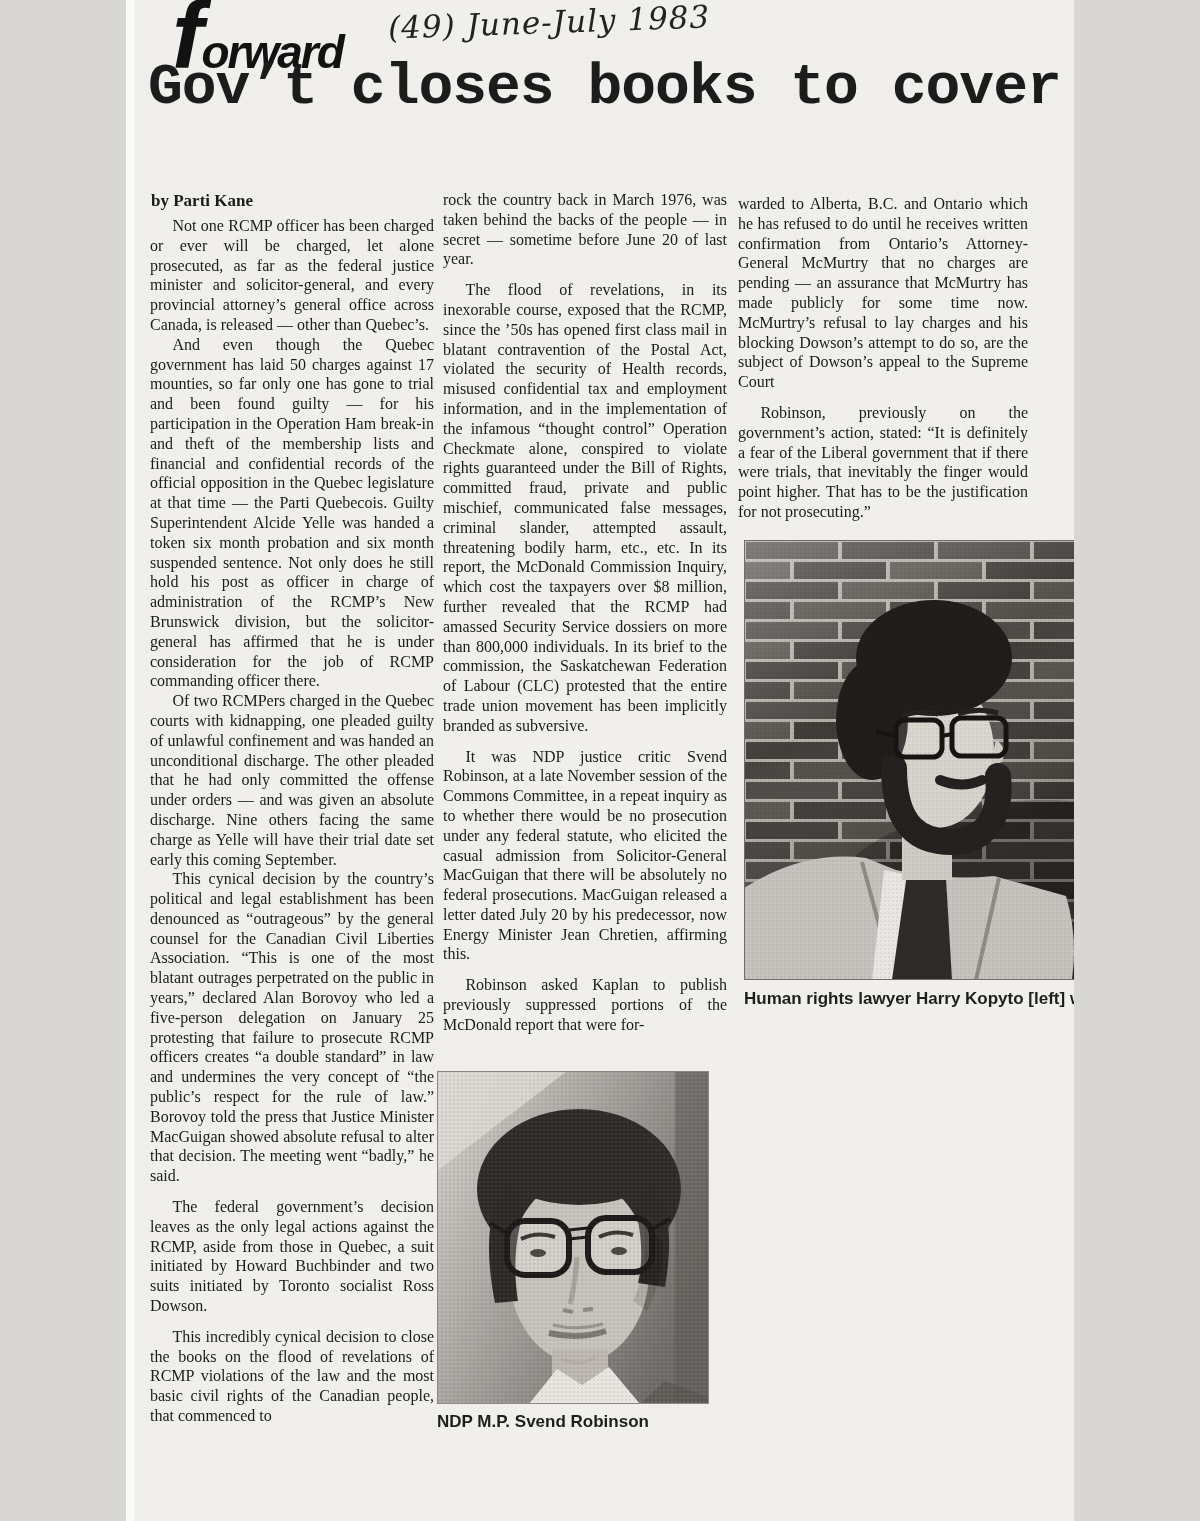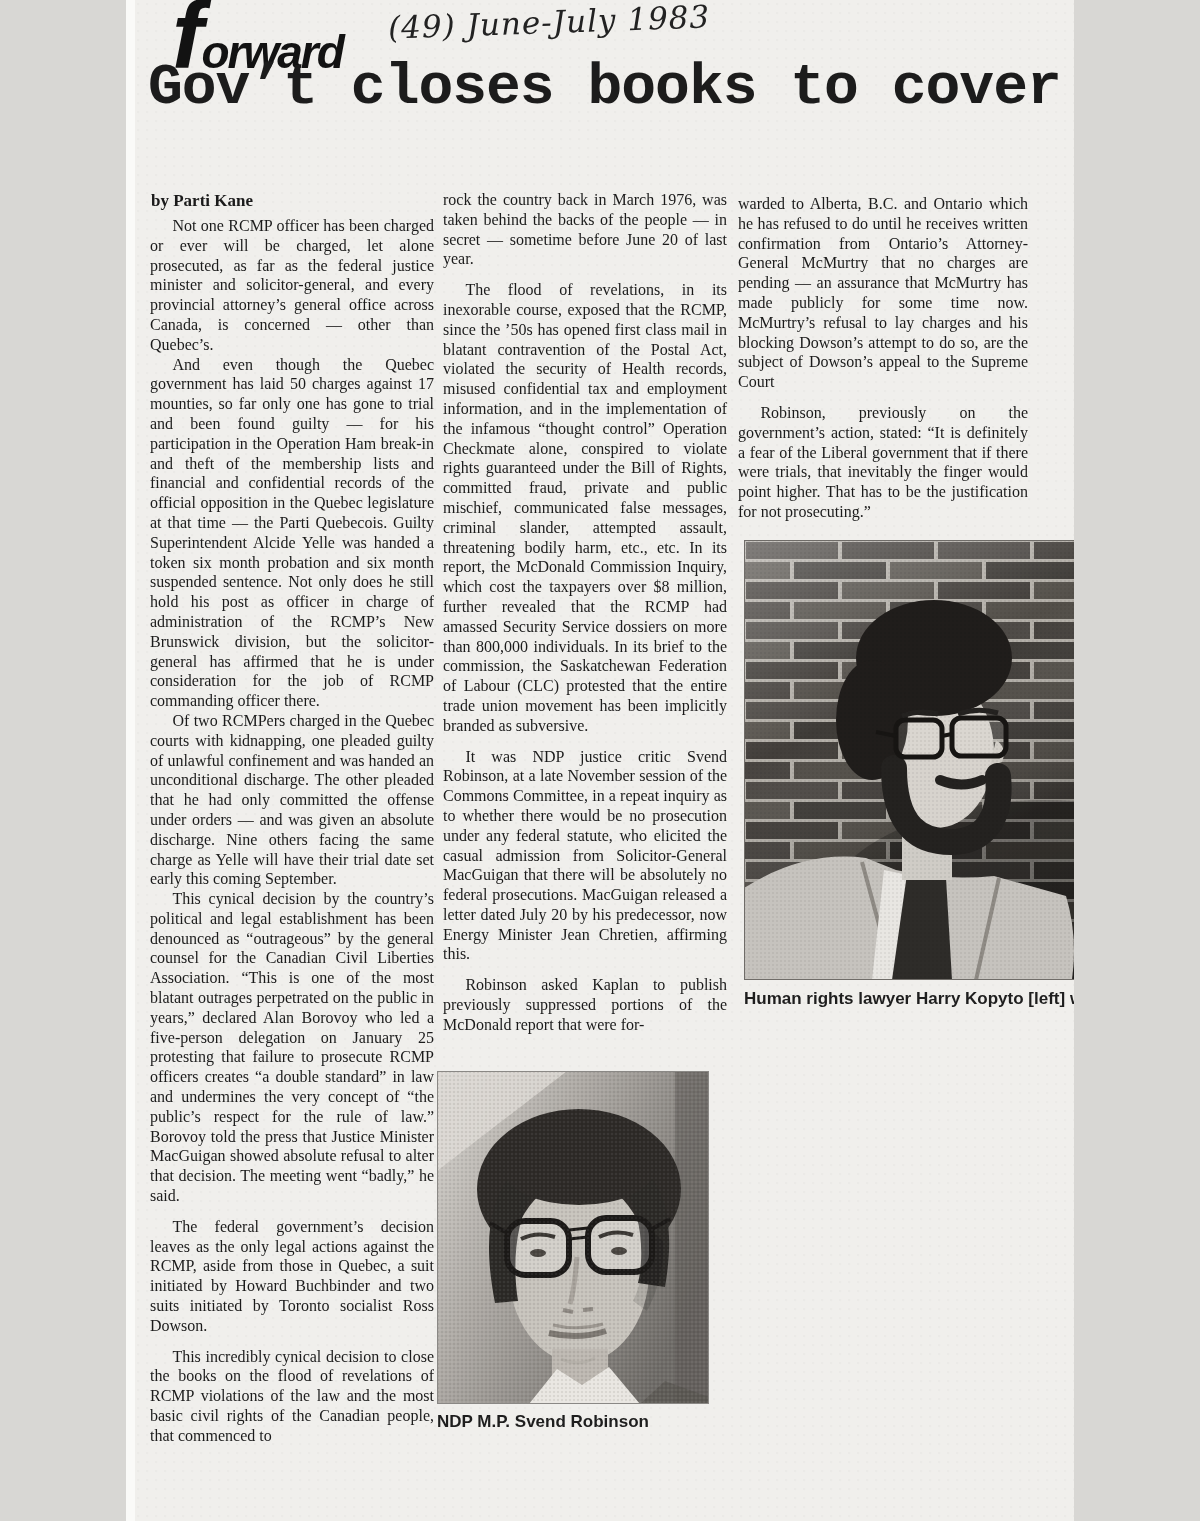--- a/index.html
+++ b/index.html
@@ -75,21 +75,21 @@
   <div class="handwritten-issue">(49) June-July 1983</div>
   <div class="pencil-note">CB-07-9</div>
 
   <div class="headline">
     <div>Gov’t closes books to cover</div>
   </div>
 
   <div class="byline">by Parti Kane</div>
 
   <div class="col" id="col1">
-    <p>Not one RCMP officer has been charged or ever will be charged, let alone prosecuted, as far as the federal justice minister and solicitor-general, and every provincial attorney’s general office across Canada, is concerned — other than Quebec’s.</p>
+    <p>Not one RCMP officer has been charged or ever will be charged, let alone prosecuted, as far as the federal justice minister and solicitor-general, and every provincial attorney’s general office across Canada, is released — other than Quebec’s.</p>
     <p>And even though the Quebec government has laid 50 charges against 17 mounties, so far only one has gone to trial and been found guilty — for his participation in the Operation Ham break-in and theft of the membership lists and financial and confidential records of the official opposition in the Quebec legislature at that time — the Parti Quebecois. Guilty Superintendent Alcide Yelle was handed a token six month probation and six month suspended sentence. Not only does he still hold his post as officer in charge of administration of the RCMP’s New Brunswick division, but the solicitor-general has affirmed that he is under consideration for the job of RCMP commanding officer there.</p>
     <p>Of two RCMPers charged in the Quebec courts with kidnapping, one pleaded guilty of unlawful confinement and was handed an unconditional discharge. The other pleaded that he had only committed the offense under orders — and was given an absolute discharge. Nine others facing the same charge as Yelle will have their trial date set early this coming September.</p>
     <p>This cynical decision by the country’s political and legal establishment has been denounced as “outrageous” by the general counsel for the Canadian Civil Liberties Association. “This is one of the most blatant outrages perpetrated on the public in years,” declared Alan Borovoy who led a five-person delegation on January 25 protesting that failure to prosecute RCMP officers creates “a double standard” in law and undermines the very concept of “the public’s respect for the rule of law.” Borovoy told the press that Justice Minister MacGuigan showed absolute refusal to alter that decision. The meeting went “badly,” he said.</p>
     <p class="gap">The federal government’s decision leaves as the only legal actions against the RCMP, aside from those in Quebec, a suit initiated by Howard Buchbinder and two suits initiated by Toronto socialist Ross Dowson.</p>
     <p class="gap">This incredibly cynical decision to close the books on the flood of revelations of RCMP violations of the law and the most basic civil rights of the Canadian people, that commenced to</p>
   </div>
 
   <div class="col" id="col2">
     <p class="flush">rock the country back in March 1976, was taken behind the backs of the people — in secret — sometime before June 20 of last year.</p>
     <p class="gap">The flood of revelations, in its inexorable course, exposed that the RCMP, since the ’50s has opened first class mail in blatant contravention of the Postal Act, violated the security of Health records, misused confidential tax and employment information, and in the implementation of the infamous “thought control” Operation Checkmate alone, conspired to violate rights guaranteed under the Bill of Rights, committed fraud, private and public mischief, communicated false messages, criminal slander, attempted assault, threatening bodily harm, etc., etc. In its report, the McDonald Commission Inquiry, which cost the taxpayers over $8 million, further revealed that the RCMP had amassed Security Service dossiers on more than 800,000 individuals. In its brief to the commission, the Saskatchewan Federation of Labour (CLC) protested that the entire trade union movement has been implicitly branded as subversive.</p>

